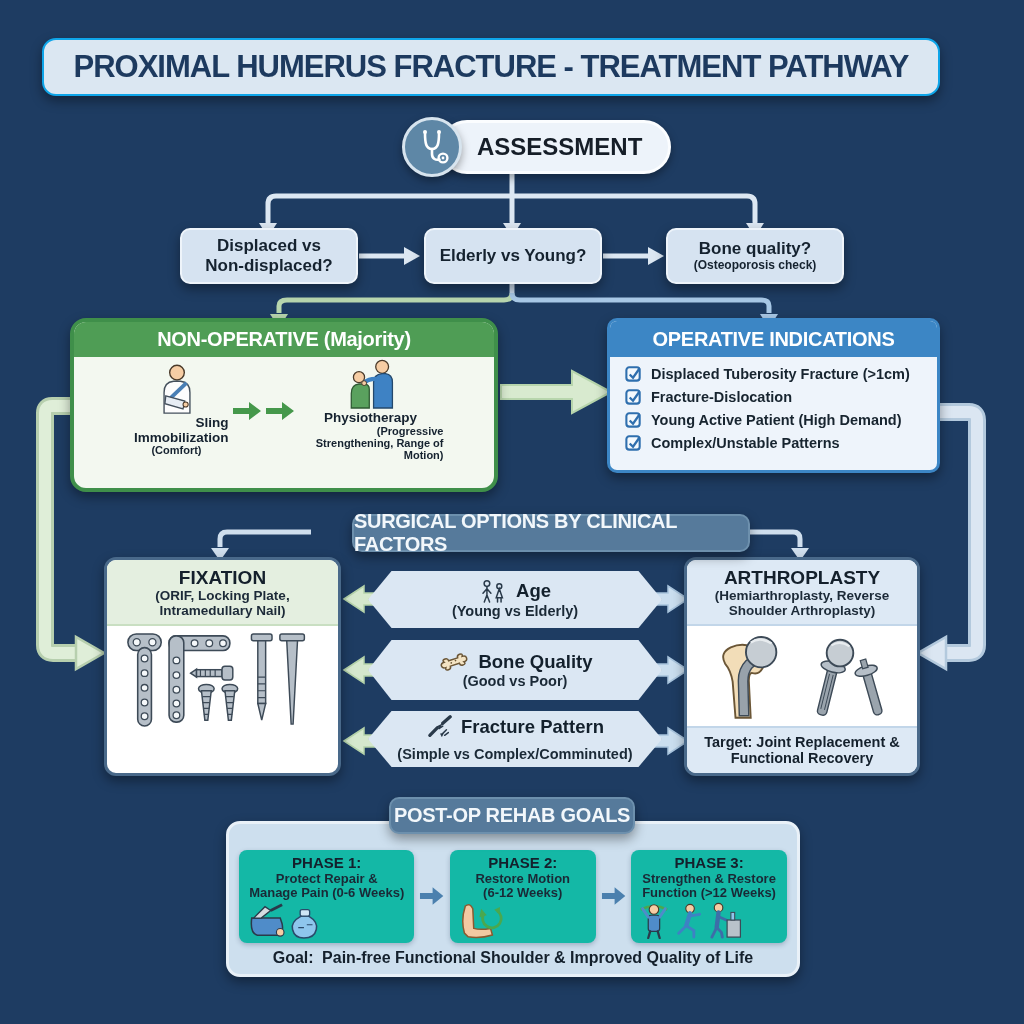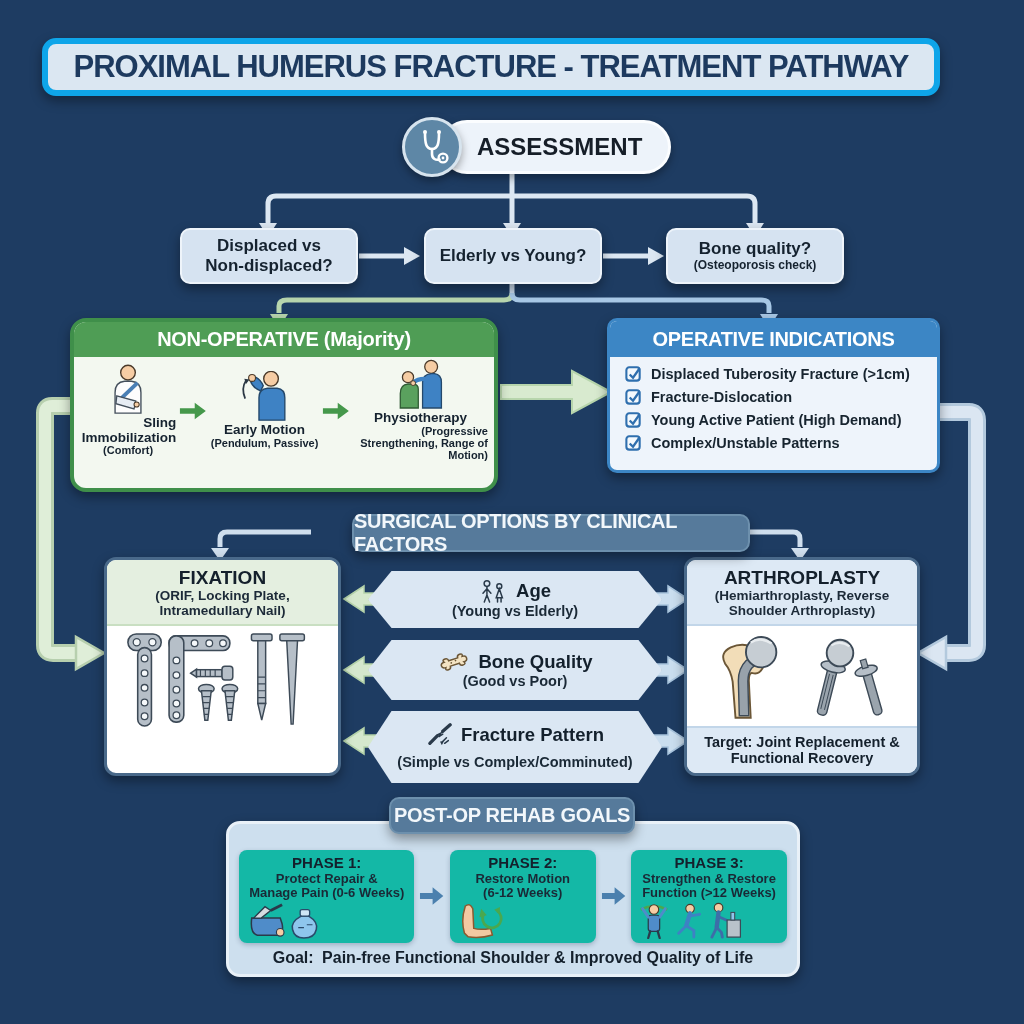--- a/index.html
+++ b/index.html
@@ -7,21 +7,21 @@
   .canvas{
     position:relative;width:1024px;height:1024px;overflow:hidden;
     background:#1e3c62;
     font-family:"Liberation Sans",sans-serif;
     color:#15222f;
   }
   .shadow{box-shadow:0 5px 12px rgba(0,0,0,.38);}
   
   .title-banner{
     position:absolute;left:42px;top:38px;width:898px;height:58px;
-    background:#dbe7f2;border-radius:14px;border:6px solid #0ea5e9;
+    background:#dbe7f2;border-radius:14px;border:2px solid #0ea5e9;
     display:flex;align-items:center;justify-content:center;
     font-size:31px;font-weight:800;letter-spacing:-1px;color:#1d3a5f;
   }
   
   .assessment{position:absolute;left:402px;top:120px;height:54px;display:flex;align-items:center;z-index:4;}
   .assess-circle{
     width:60px;height:60px;border-radius:50%;background:#5e87a6;border:3px solid #d7e4ee;
     display:flex;align-items:center;justify-content:center;z-index:2;box-shadow:0 4px 9px rgba(0,0,0,.35);
   }
   .assess-pill{
@@ -196,34 +196,20 @@
             <path d="M17,37 L39,43 L37,52 L16,46 Z" fill="#e7edf4" stroke="#44505c" stroke-width="1.5"></path>
             <circle cx="40" cy="47" r="3" fill="#f6cda4" stroke="#4a3a2a" stroke-width="1.2"></circle>
           </svg>
         </span>
         <span class="nm">Sling Immobilization</span>
         <span class="dt">(Comfort)</span>
       </div>
       <svg width="30" height="20" viewBox="0 0 30 20">
         <polygon points="1,7 17,7 17,1 29,10 17,19 17,13 1,13" fill="#45984b"></polygon>
       </svg>
-      <div class="nonop-item" style="width:118px;">
-        <span>
-          <svg width="52" height="50" viewBox="0 0 60 58">
-            <circle cx="37" cy="9" r="8.5" fill="#f6cda4" stroke="#4a3a2a" stroke-width="1.6"></circle>
-            <path d="M23,57 L23,31 Q23,21 33,20 L44,20 Q53,21 53,31 L53,57 Z" fill="#3e82c4" stroke="#24486b" stroke-width="1.6"></path>
-            <path d="M25,23 Q15,19 13,11 Q13,5 19,7 Q25,10 28,17 Z" fill="#3e82c4" stroke="#24486b" stroke-width="1.6"></path>
-            <circle cx="15" cy="8" r="4" fill="#f6cda4" stroke="#4a3a2a" stroke-width="1.3"></circle>
-            <path d="M7,32 Q2,20 8,11" stroke="#2b3844" stroke-width="2" fill="none"></path>
-            <polygon points="6,9 12,10 8,15" fill="#2b3844"></polygon>
-          </svg>
-        </span>
-        <span class="nm">Early Motion</span>
-        <span class="dt">(Pendulum, Passive)</span>
-      </div>
       <svg width="30" height="20" viewBox="0 0 30 20">
         <polygon points="1,7 17,7 17,1 29,10 17,19 17,13 1,13" fill="#45984b"></polygon>
       </svg>
       <div class="nonop-item" style="width:146px;">
         <span>
           <svg width="60" height="50" viewBox="0 0 70 58">
             <circle cx="48" cy="9" r="7.5" fill="#f6cda4" stroke="#4a3a2a" stroke-width="1.5"></circle>
             <path d="M38,57 L38,27 Q38,18 48,17 L52,17 Q60,18 60,27 L60,57 Z" fill="#3e82c4" stroke="#24486b" stroke-width="1.5"></path>
             <circle cx="21" cy="21" r="6.5" fill="#f6cda4" stroke="#4a3a2a" stroke-width="1.5"></circle>
             <path d="M12,57 L12,40 Q12,30 21,29 L28,29 Q33,30 33,35 L33,57 Z" fill="#5aa15e" stroke="#2f5a33" stroke-width="1.5"></path>
@@ -345,21 +331,21 @@
         <g transform="rotate(-18 18 12)">
           <path d="M8,9 Q4,9 4,12 Q4,15 8,15 Q6,18 10,18 Q13,18 13,15 L23,15 Q23,18 26,18 Q30,18 28,15 Q32,15 32,12 Q32,9 28,9 Q30,6 26,6 Q23,6 23,9 L13,9 Q13,6 10,6 Q6,6 8,9 Z" fill="#f3e3c3" stroke="#6b5636" stroke-width="1.6"></path>
           <circle cx="15" cy="12" r=".9" fill="#6b5636"></circle>
             <circle cx="20" cy="11" r=".9" fill="#6b5636"></circle>
         </g>
       </svg>
       <span>Bone Quality</span>
     </div>
     <div class="fs">(Good vs Poor)</div>
   </div>
-  <div class="factor shadow" style="top:711px;height:72px;gap:8px;">
+  <div class="factor shadow" style="top:711px;height:56px;gap:8px;">
     <div class="ft">
       <svg width="28" height="24" viewBox="0 0 30 26">
         <g stroke="#2a3a4a" stroke-linecap="round" fill="none">
           <path d="M4,22 L12,14" stroke-width="3.6"></path>
           <path d="M18,9 L26,2" stroke-width="3.6"></path>
           <polyline points="12,13 16,11 13.5,15 18,12" stroke-width="1.6"></polyline>
           <path d="M22,16 L17,21 M20,22 L24,19" stroke-width="1.6"></path>
           <polygon points="15,20 19,20 17,24" fill="#2a3a4a" stroke="none"></polygon>
         </g>
       </svg>

